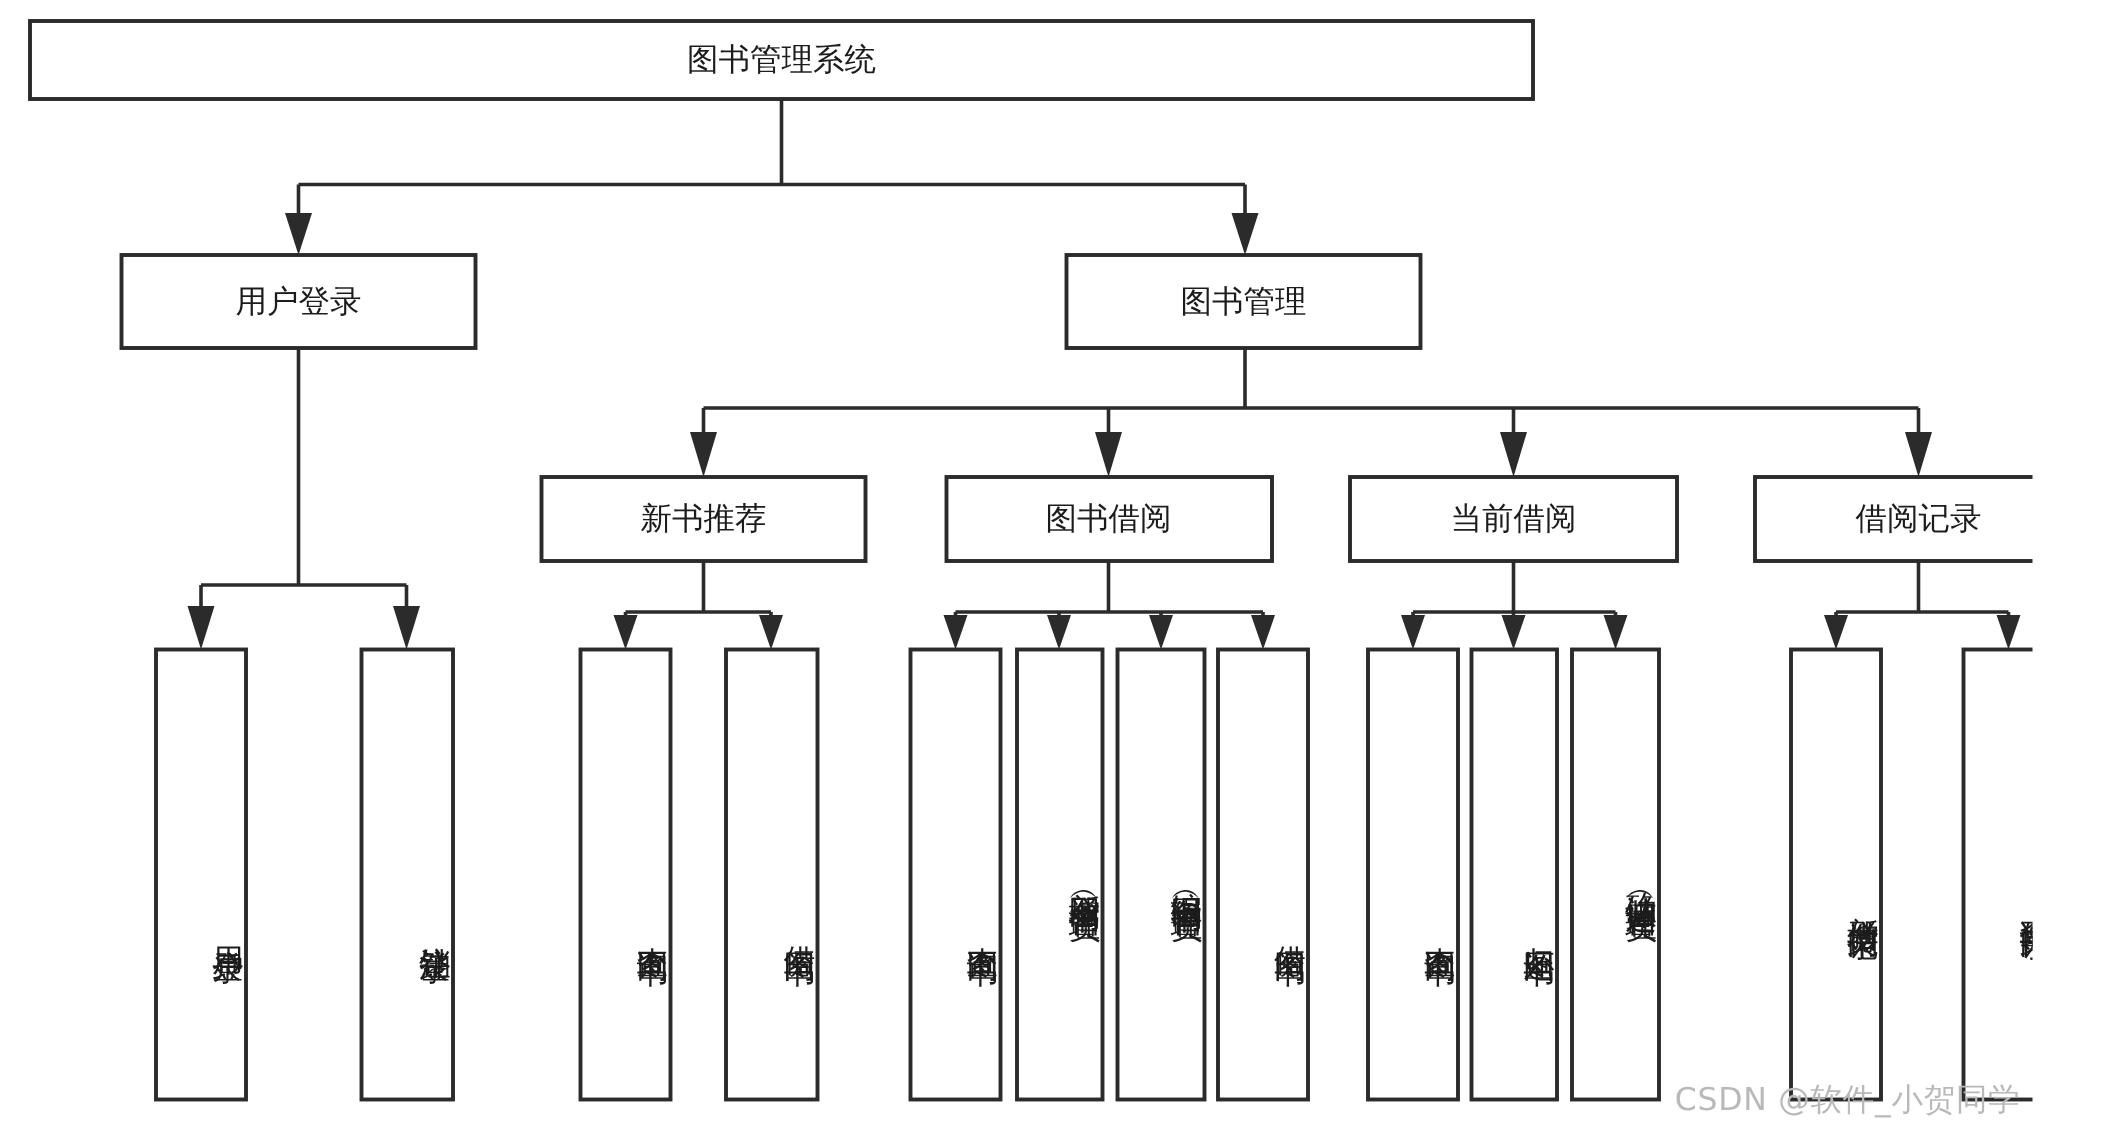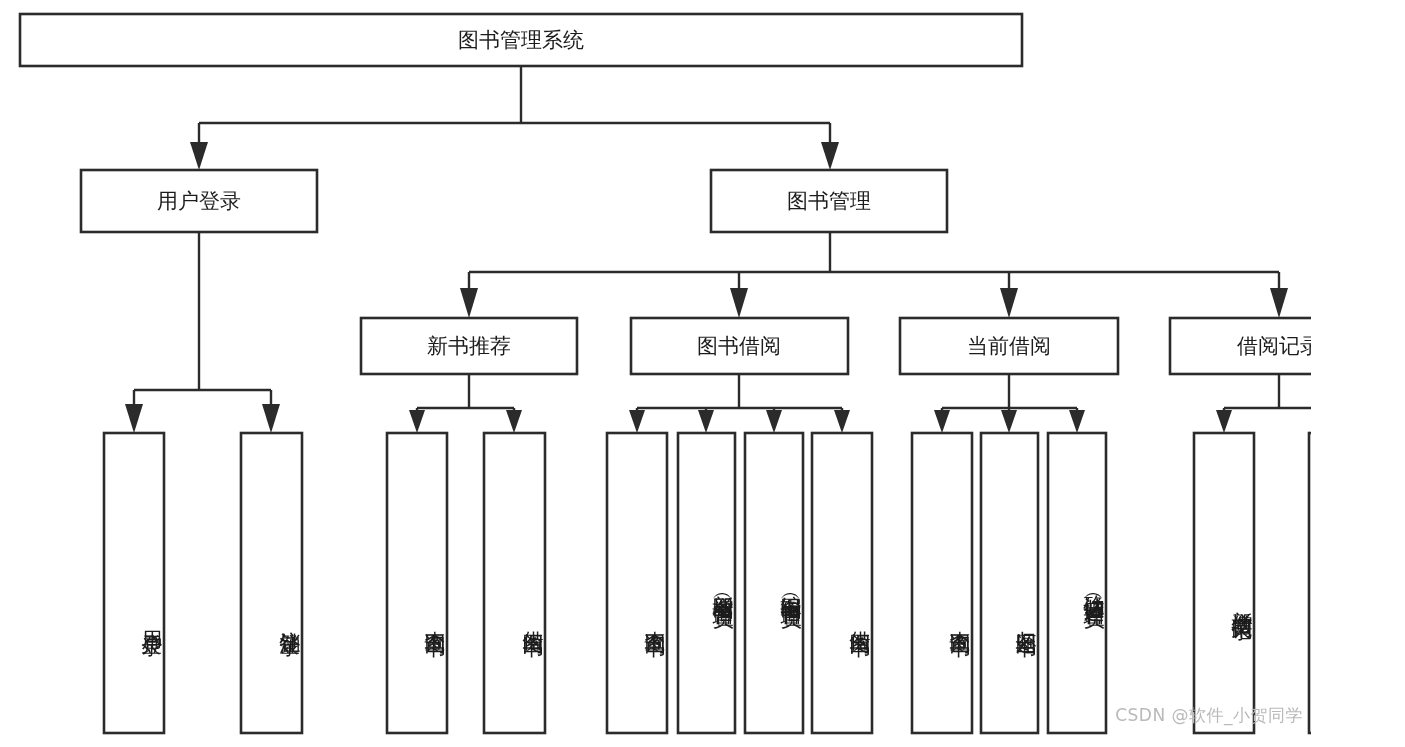--- a/index.html
+++ b/index.html
@@ -9,20 +9,21 @@
   }
   body {
     font-family: "DejaVu Sans", "Liberation Sans", sans-serif;
   }
   #canvas {
     position: relative;
     width: 1311px;
     height: 747px;
     background: #ffffff;
     overflow: hidden;
+    padding-left: 44px;
   }
   svg.diagram {
     position: absolute;
     left: 0;
     top: 0;
     width: 1405px;
     height: 747px;
   }
   .node-box {
     fill: #ffffff;
@@ -58,23 +59,23 @@
     text-align: center;
     white-space: nowrap;
     display: flex;
     align-items: flex-start;
     justify-content: center;
     pointer-events: none;
   }
   .watermark {
     position: absolute;
     right: 8px;
-    bottom: 20px;
-    font-family: "DejaVu Sans", "Liberation Sans", sans-serif;
-    font-size: 17px;
+    bottom: 0;
+    font-family: "DejaVu Sans", "Liberation Sans", sans-serif;
+    font-size: 21px;
     color: #b9b9b9;
     white-space: nowrap;
     letter-spacing: 0.5px;
     text-align: center;
   }
 </style>
 </head>
 <body>
 
 <div id="canvas">

